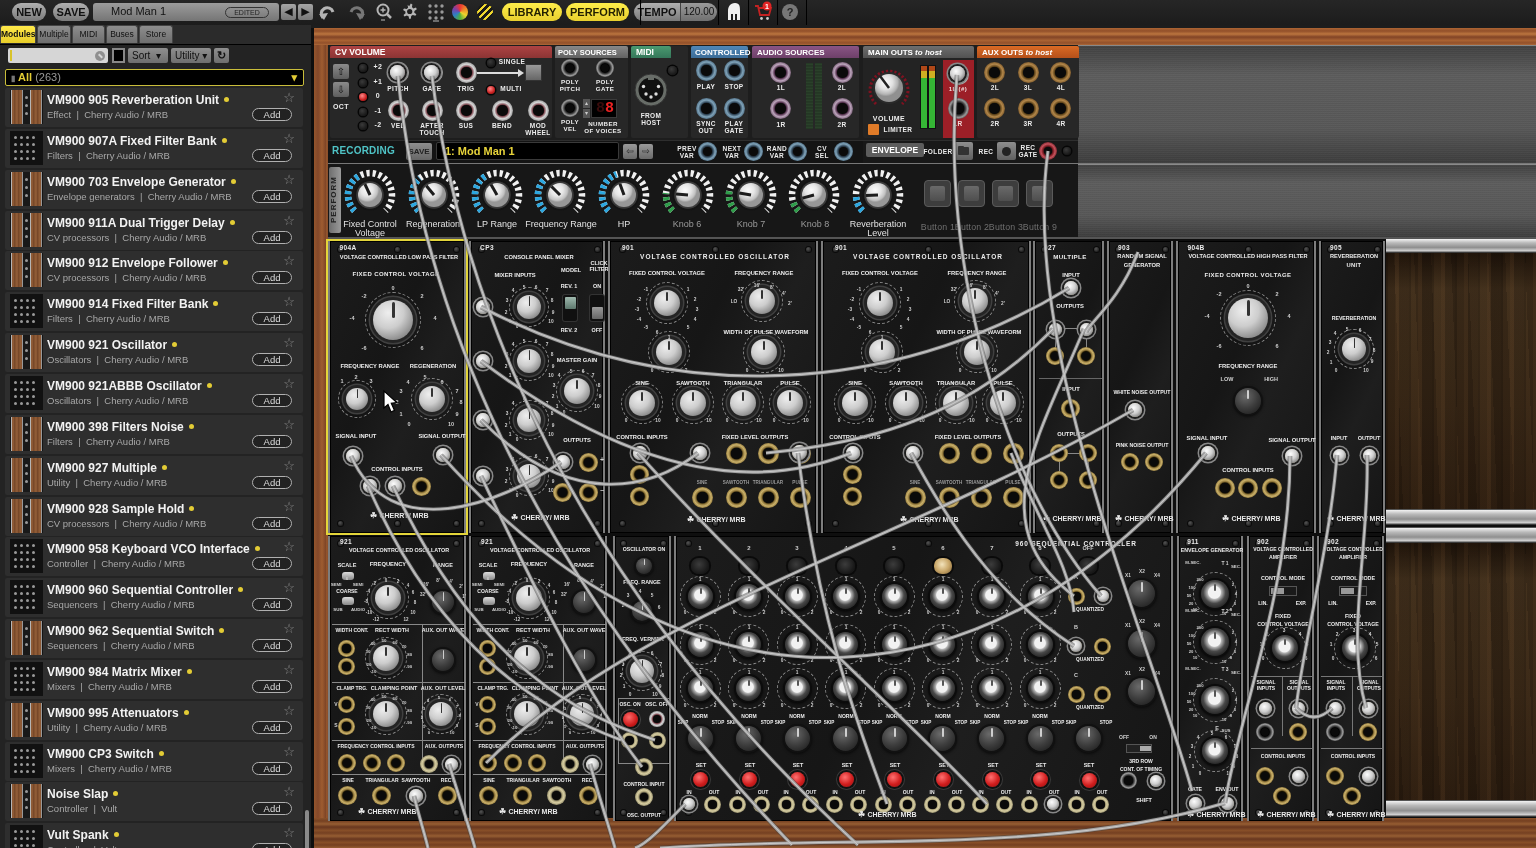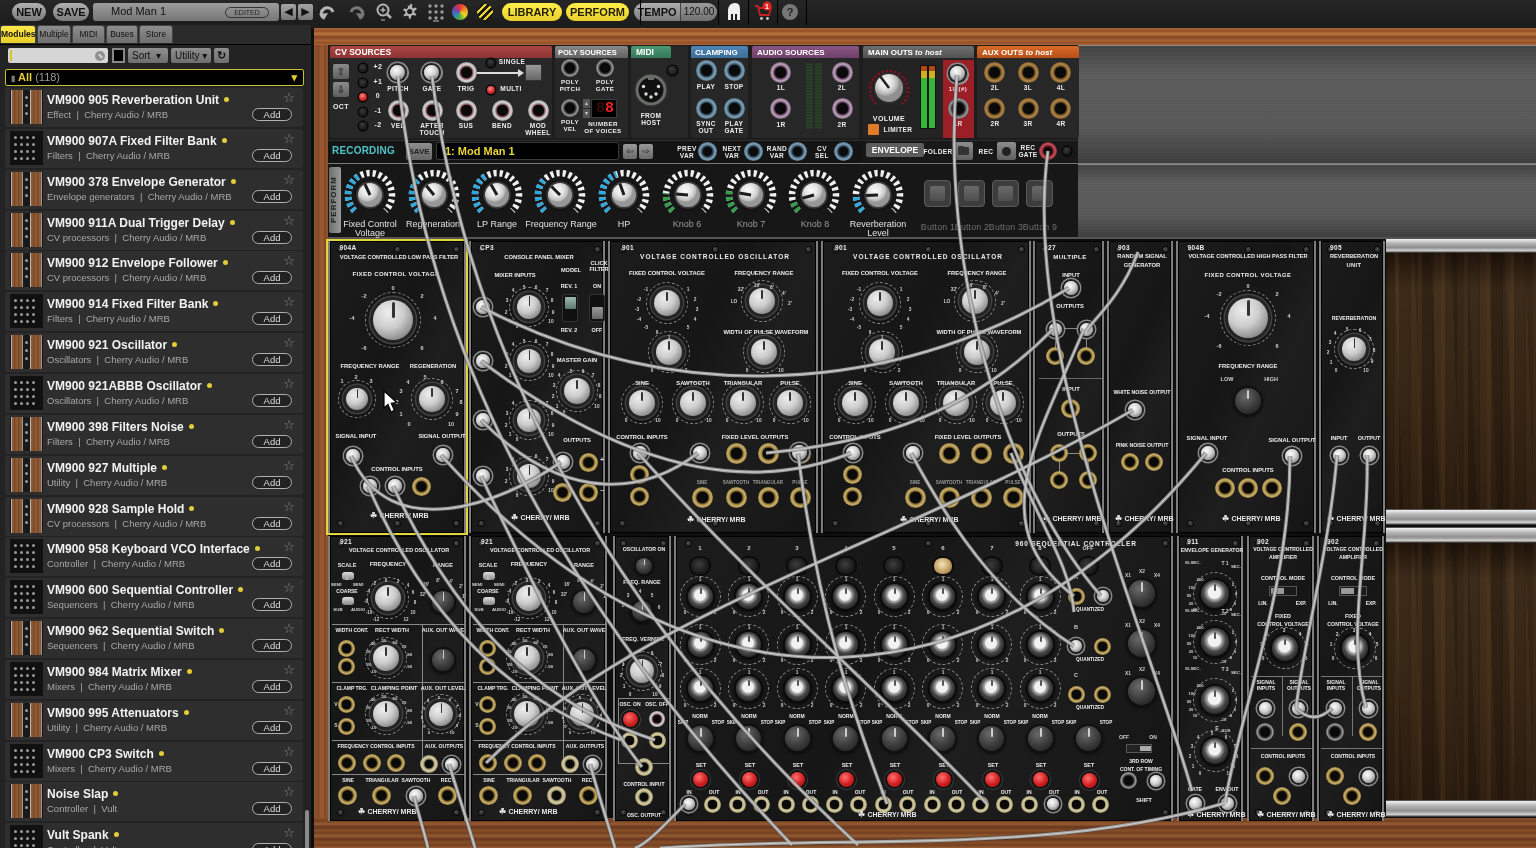--- a/index.html
+++ b/index.html
@@ -141,21 +141,21 @@
  </div>
  <div class="abs" style="left:8px;top:23px;width:100px;height:15px;background:#d6d6d6;border-radius:2px">
    <i class="abs" style="left:2px;top:2px;width:2px;height:11px;background:#d8c32a"></i>
    <i class="abs" style="right:3px;top:2.5px;width:10px;height:10px;border-radius:50%;background:#909090"></i>
    <i class="abs" style="right:5.5px;top:6.5px;width:5px;height:2px;background:#d6d6d6;transform:rotate(45deg)"></i>
  </div>
  <div class="abs" style="left:112px;top:23px;width:13px;height:15px;background:#000;border:2px solid #888"></div>
  <div class="abs" style="left:128px;top:23px;width:40px;height:15px;background:linear-gradient(#8f8f8f,#6e6e6e);border-radius:2px;color:#111;font-size:10px;line-height:15px;padding-left:4px">Sort &nbsp;▾</div>
  <div class="abs" style="left:171px;top:23px;width:40px;height:15px;background:linear-gradient(#8f8f8f,#6e6e6e);border-radius:2px;color:#111;font-size:10px;line-height:15px;padding-left:4px">Utility ▾</div>
  <div class="abs" style="left:214px;top:23px;width:15px;height:15px;background:linear-gradient(#8f8f8f,#6e6e6e);border-radius:2px;color:#111;font-size:11px;font-weight:bold;text-align:center;line-height:14px">↻</div>
- <div class="abs" style="left:5px;top:44px;width:299px;height:17px;background:#000;border:1px solid #c9bd3a;border-radius:2px;color:#e3cc35;font-size:11px;font-weight:bold;line-height:15px;padding-left:5px"><span style="color:#777;font-size:8px">▮</span> All <span style="color:#999;font-weight:normal">(118)</span><span style="position:absolute;right:6px;color:#e3cc35">▾</span></div>
+ <div class="abs" style="left:5px;top:44px;width:299px;height:17px;background:#000;border:1px solid #c9bd3a;border-radius:2px;color:#e3cc35;font-size:11px;font-weight:bold;line-height:15px;padding-left:5px"><span style="color:#777;font-size:8px">▮</span> All <span style="color:#999;font-weight:normal">(263)</span><span style="position:absolute;right:6px;color:#e3cc35">▾</span></div>
  <div id="slist">
         <div class="sitem" style="top:63px">
           <div class="sicon">
             <i style="left:1px"></i>
             <i style="left:20px"></i>
             <b></b>
             <s style="left:15px;top:6px"></s>
             <s style="left:15px;top:14px"></s>
             <s style="left:15px;top:22px"></s>
           </div>
@@ -190,21 +190,21 @@
         </div>
  <div class="sitem" style="top:145px">
           <div class="sicon">
             <i style="left:1px"></i>
             <i style="left:20px"></i>
             <b></b>
             <s style="left:15px;top:6px"></s>
             <s style="left:15px;top:14px"></s>
             <s style="left:15px;top:22px"></s>
           </div>
-          <div class="stitle">VM900 378 Envelope Generator</div>
+          <div class="stitle">VM900 703 Envelope Generator</div>
           <div class="ssub">Envelope generators &nbsp;|&nbsp; Cherry Audio / MRB</div>
           <div class="sadd">Add</div>
           <div class="sstar">☆</div>
         </div>
  <div class="sitem" style="top:186px">
           <div class="sicon">
             <i style="left:1px"></i>
             <i style="left:20px"></i>
             <b></b>
             <s style="left:15px;top:6px"></s>
@@ -370,21 +370,21 @@
             <s style="left:22px;top:12px"></s>
             <s style="left:4px;top:19px"></s>
             <s style="left:10px;top:19px"></s>
             <s style="left:16px;top:19px"></s>
             <s style="left:22px;top:19px"></s>
             <s style="left:4px;top:26px"></s>
             <s style="left:10px;top:26px"></s>
             <s style="left:16px;top:26px"></s>
             <s style="left:22px;top:26px"></s>
           </div>
-          <div class="stitle">VM900 600 Sequential Controller</div>
+          <div class="stitle">VM900 960 Sequential Controller</div>
           <div class="ssub">Sequencers &nbsp;|&nbsp; Cherry Audio / MRB</div>
           <div class="sadd">Add</div>
           <div class="sstar">☆</div>
         </div>
  <div class="sitem" style="top:594px">
           <div class="sicon">
             <i style="left:1px"></i>
             <i style="left:20px"></i>
             <b></b>
             <s style="left:15px;top:6px"></s>
@@ -507,21 +507,21 @@
 <div class="abs" style="left:328px;top:163px;width:1208px;height:1px;background:#777"></div>
 <div class="abs" style="left:328px;top:237px;width:1208px;height:2px;background:#555"></div>
 <div class="abs rail" style="left:1386px;top:238px;width:150px;height:15px"></div>
 <div class="abs woodD" style="left:1386px;top:253px;width:150px;height:256px"></div>
 <div class="abs rail" style="left:1386px;top:509px;width:150px;height:16px"></div>
 <div class="abs rail" style="left:1386px;top:527px;width:150px;height:16px"></div>
 <div class="abs woodD" style="left:1386px;top:543px;width:150px;height:257px"></div>
 <div class="abs rail" style="left:1386px;top:800px;width:150px;height:17px"></div>
 <div class="abs woodT" style="left:314px;top:818px;width:1222px;height:30px;filter:brightness(.8)"></div>
 <div class="iop" style="left:330px;top:46px;width:222px;height:92px"></div>
-<div class="abs" style="left:330px;top:46px;width:222px;height:12px;background:linear-gradient(#ad4343,#8c3434);border-radius:2px 2px 0 0;color:#fff;font-size:8.5px;font-weight:bold;padding:1px 5px">CV SOURCES</div>
+<div class="abs" style="left:330px;top:46px;width:222px;height:12px;background:linear-gradient(#ad4343,#8c3434);border-radius:2px 2px 0 0;color:#fff;font-size:8.5px;font-weight:bold;padding:1px 5px">CV VOLUME</div>
 <div class="abs" style="left:333px;top:64px;width:16px;height:15px;background:linear-gradient(#8b8b8b,#5e5e5e);border-radius:2px;text-align:center;font-size:10px;line-height:15px;color:#111">⇧</div>
 <div class="abs" style="left:333px;top:82px;width:16px;height:15px;background:linear-gradient(#8b8b8b,#5e5e5e);border-radius:2px;text-align:center;font-size:10px;line-height:15px;color:#111">⇩</div>
 <div class="lbl" style="left:276px;top:103px;width:130px;font-size:7px;color:#ececec;letter-spacing:0.4px;font-weight:bold">OCT</div>
 <i class="led" style="left:359px;top:64px;width:8px;height:8px"></i>
 <div class="lbl" style="left:368px;top:63px;width:20px;font-size:7px;color:#ececec;letter-spacing:0.4px;font-weight:bold">+2</div>
 <i class="led" style="left:359px;top:79px;width:8px;height:8px"></i>
 <div class="lbl" style="left:368px;top:78px;width:20px;font-size:7px;color:#ececec;letter-spacing:0.4px;font-weight:bold">+1</div>
 <i class="led ledr" style="left:359px;top:93px;width:8px;height:8px"></i>
 <div class="lbl" style="left:368px;top:92px;width:20px;font-size:7px;color:#ececec;letter-spacing:0.4px;font-weight:bold">0</div>
 <i class="led" style="left:359px;top:108px;width:8px;height:8px"></i>
@@ -575,21 +575,21 @@
       <g fill="#dcdcdc">
         <circle cx="9.5" cy="13.5" r="1.7"></circle>
         <circle cx="24.5" cy="13.5" r="1.7"></circle>
         <circle cx="12" cy="21" r="1.7"></circle>
         <circle cx="22" cy="21" r="1.7"></circle>
         <circle cx="17" cy="24" r="1.7"></circle>
       </g>
     </svg>
 <div class="lbl" style="left:586px;top:112px;width:130px;font-size:6.5px;color:#ececec;letter-spacing:0.4px;font-weight:bold">FROM<br>HOST</div>
 <div class="iop" style="left:691px;top:46px;width:57px;height:92px"></div>
-<div class="abs" style="left:691px;top:46px;width:57px;height:12px;background:linear-gradient(#4f87b8,#3c6c97);border-radius:2px 2px 0 0;color:#fff;font-size:8px;font-weight:bold;padding:1.5px 4px">CLAMPING</div>
+<div class="abs" style="left:691px;top:46px;width:57px;height:12px;background:linear-gradient(#4f87b8,#3c6c97);border-radius:2px 2px 0 0;color:#fff;font-size:8px;font-weight:bold;padding:1.5px 4px">CONTROLLED</div>
 <i class="jk jkb" style="left:696px;top:60px;width:21px;height:21px"></i>
 <div class="lbl" style="left:641px;top:83px;width:130px;font-size:6.5px;color:#ececec;letter-spacing:0.4px;font-weight:bold">PLAY</div>
 <i class="jk jkb" style="left:724px;top:60px;width:21px;height:21px"></i>
 <div class="lbl" style="left:669px;top:83px;width:130px;font-size:6.5px;color:#ececec;letter-spacing:0.4px;font-weight:bold">STOP</div>
 <i class="jk jkb" style="left:696px;top:98px;width:21px;height:21px"></i>
 <div class="lbl" style="left:641px;top:120px;width:130px;font-size:6.5px;color:#ececec;letter-spacing:0.4px;font-weight:bold">SYNC<br>OUT</div>
 <i class="jk jkb" style="left:724px;top:98px;width:21px;height:21px"></i>
 <div class="lbl" style="left:669px;top:120px;width:130px;font-size:6.5px;color:#ececec;letter-spacing:0.4px;font-weight:bold">PLAY<br>GATE</div>
 <div class="iop" style="left:752px;top:46px;width:107px;height:92px"></div>
 <div class="abs" style="left:752px;top:46px;width:107px;height:12px;background:linear-gradient(#8a5585,#6e4069);border-radius:2px 2px 0 0;color:#fff;font-size:8px;font-weight:bold;padding:1.5px 5px">AUDIO SOURCES</div>

